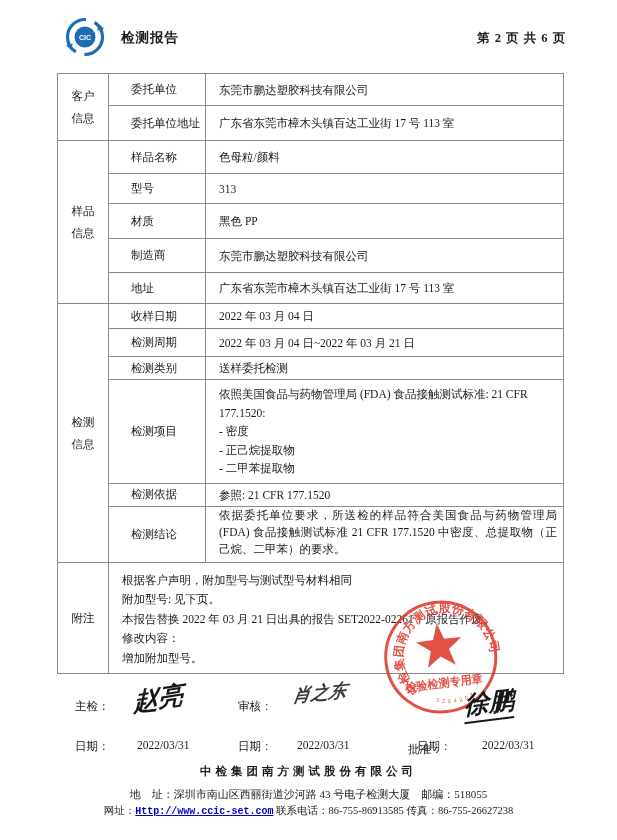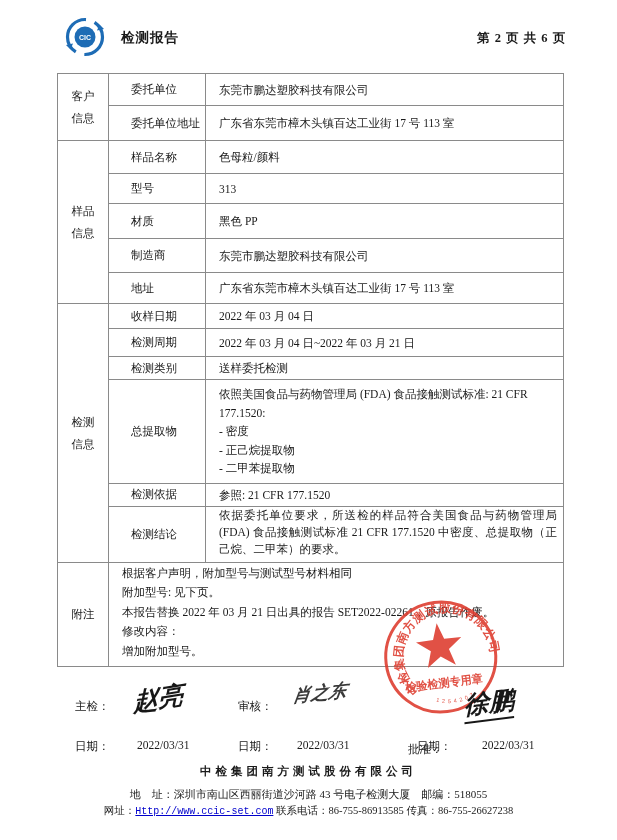--- a/index.html
+++ b/index.html
@@ -19,39 +19,39 @@
     position:absolute;left:57px;top:73px;width:506px;
     border-collapse:collapse;table-layout:fixed;font-size:11.5px;
   }
   table.report td{border:1px solid #8a8a8a;vertical-align:middle;overflow:hidden;}
   td.group{text-align:center;}
   .vtext{width:28px;margin:5px auto;line-height:22px;word-break:break-all;text-align:center;}
   td.lbl{padding-left:22px;}
   td.val{padding-left:13px;padding-right:6px;line-height:16px;}
   td.multiline{line-height:18.5px;padding-top:5px;padding-bottom:5px;vertical-align:top;}
   td.concl{line-height:17px;padding-top:0;padding-bottom:4px;text-align:justify;}
-  td.notes{line-height:19.5px;padding-top:1px;padding-bottom:5px;vertical-align:top;}
+  td.notes{line-height:19.5px;padding-top:8px;padding-bottom:5px;vertical-align:top;}
   
   .sig-area{position:absolute;left:0;top:0;width:617px;height:840px;pointer-events:none;}
   .sig-label{position:absolute;font-size:11.5px;z-index:2;}
   .sig-date{position:absolute;font-size:11.5px;z-index:2;}
   .script{
     position:absolute;z-index:7;color:#171717;font-weight:bold;font-style:italic;
     font-family:"DejaVu Serif",serif;white-space:nowrap;
   }
   .script1{left:133px;top:682px;font-size:25px;transform:rotate(-9deg) skewX(-8deg);}
   .script2{left:293px;top:681px;font-size:18px;transform:rotate(-6deg) skewX(-14deg);opacity:.85;}
   .script3{left:464px;top:686px;font-size:25px;transform:rotate(-7deg) skewX(-6deg);border-bottom:2px solid #171717;}
   
   .seal{position:absolute;left:365px;top:583px;width:152px;height:152px;z-index:5;opacity:.88;transform:rotate(-7deg);}
   
   .ft-company{position:absolute;left:0;top:764px;width:617px;text-align:center;font-size:11.5px;font-weight:bold;letter-spacing:4px;}
   .ft-line1{position:absolute;left:0;top:787px;width:617px;text-align:center;font-size:11px;}
   .ft-line2{position:absolute;left:0;top:804px;width:617px;text-align:center;font-size:10.5px;}
-  .url{color:#0000cc;text-decoration:underline;font-family:"Liberation Mono","DejaVu Sans Mono",monospace;font-size:10px;cursor:pointer;pointer-events:auto;}
+  .url{color:#0000cc;text-decoration:underline;font-family:"Liberation Mono","DejaVu Sans Mono",monospace;font-size:10px;cursor:pointer;pointer-events:auto;font-weight:bold;}
 </style>
 </head>
 <body>
 
 <div class="hdr">
   <svg class="logo" viewBox="0 0 42 42">
     <circle cx="21" cy="21" r="17.5" fill="none" stroke="#1e6cb5" stroke-width="3.2" stroke-dasharray="46 9" stroke-dashoffset="18"></circle>
     <polygon points="35.5,8.5 40,13 33,14.5" fill="#1e6cb5"></polygon>
     <polygon points="6.5,33.5 2,29 9,27.5" fill="#1e6cb5"></polygon>
     <circle cx="21" cy="21" r="10.5" fill="#1e6cb5"></circle>
@@ -114,21 +114,21 @@
   </tr>
   <tr style="height:28px">
     <td class="lbl">检测周期</td>
     <td class="val">2022 年 03 月 04 日~2022 年 03 月 21 日</td>
   </tr>
   <tr style="height:23px">
     <td class="lbl">检测类别</td>
     <td class="val">送样委托检测</td>
   </tr>
   <tr style="height:95px">
-    <td class="lbl">总提取物</td>
+    <td class="lbl">检测项目</td>
     <td class="val multiline">
       <div>依照美国食品与药物管理局 (FDA) 食品接触测试标准: 21 CFR 177.1520:</div>
       <div>- 密度</div>
       <div>- 正己烷提取物</div>
       <div>- 二甲苯提取物</div>
     </td>
   </tr>
   <tr style="height:23px">
     <td class="lbl">检测依据</td>
     <td class="val">参照: 21 CFR 177.1520</td>

